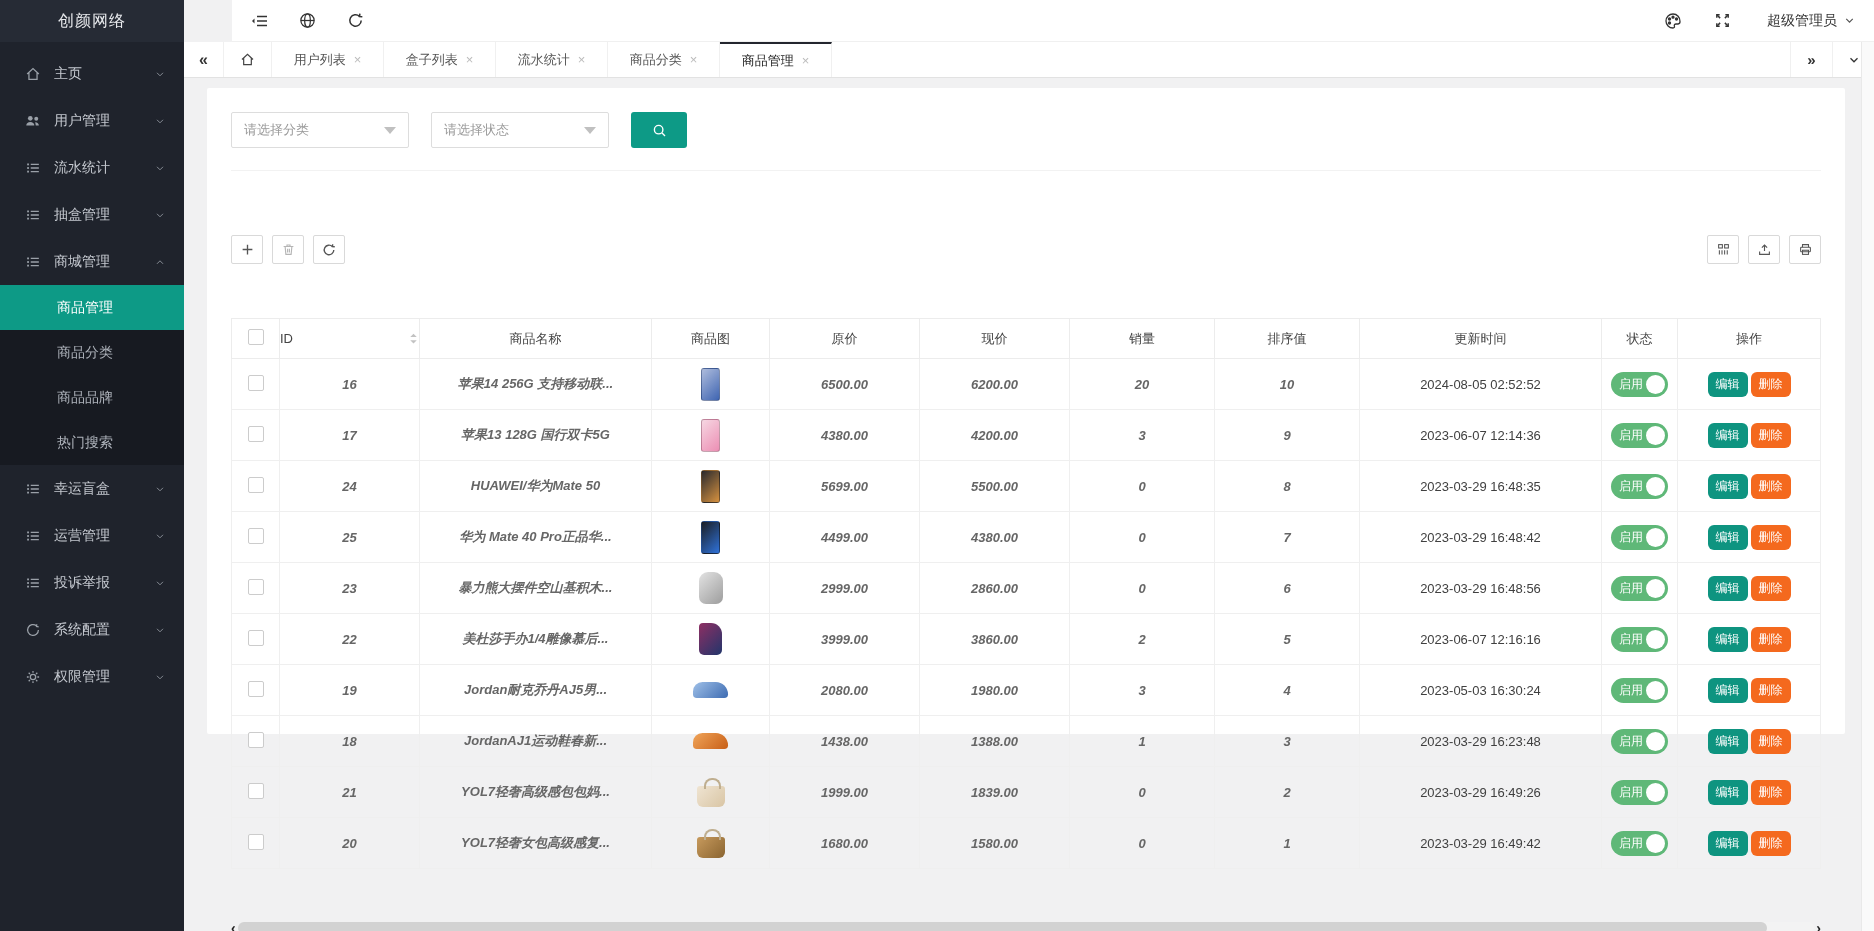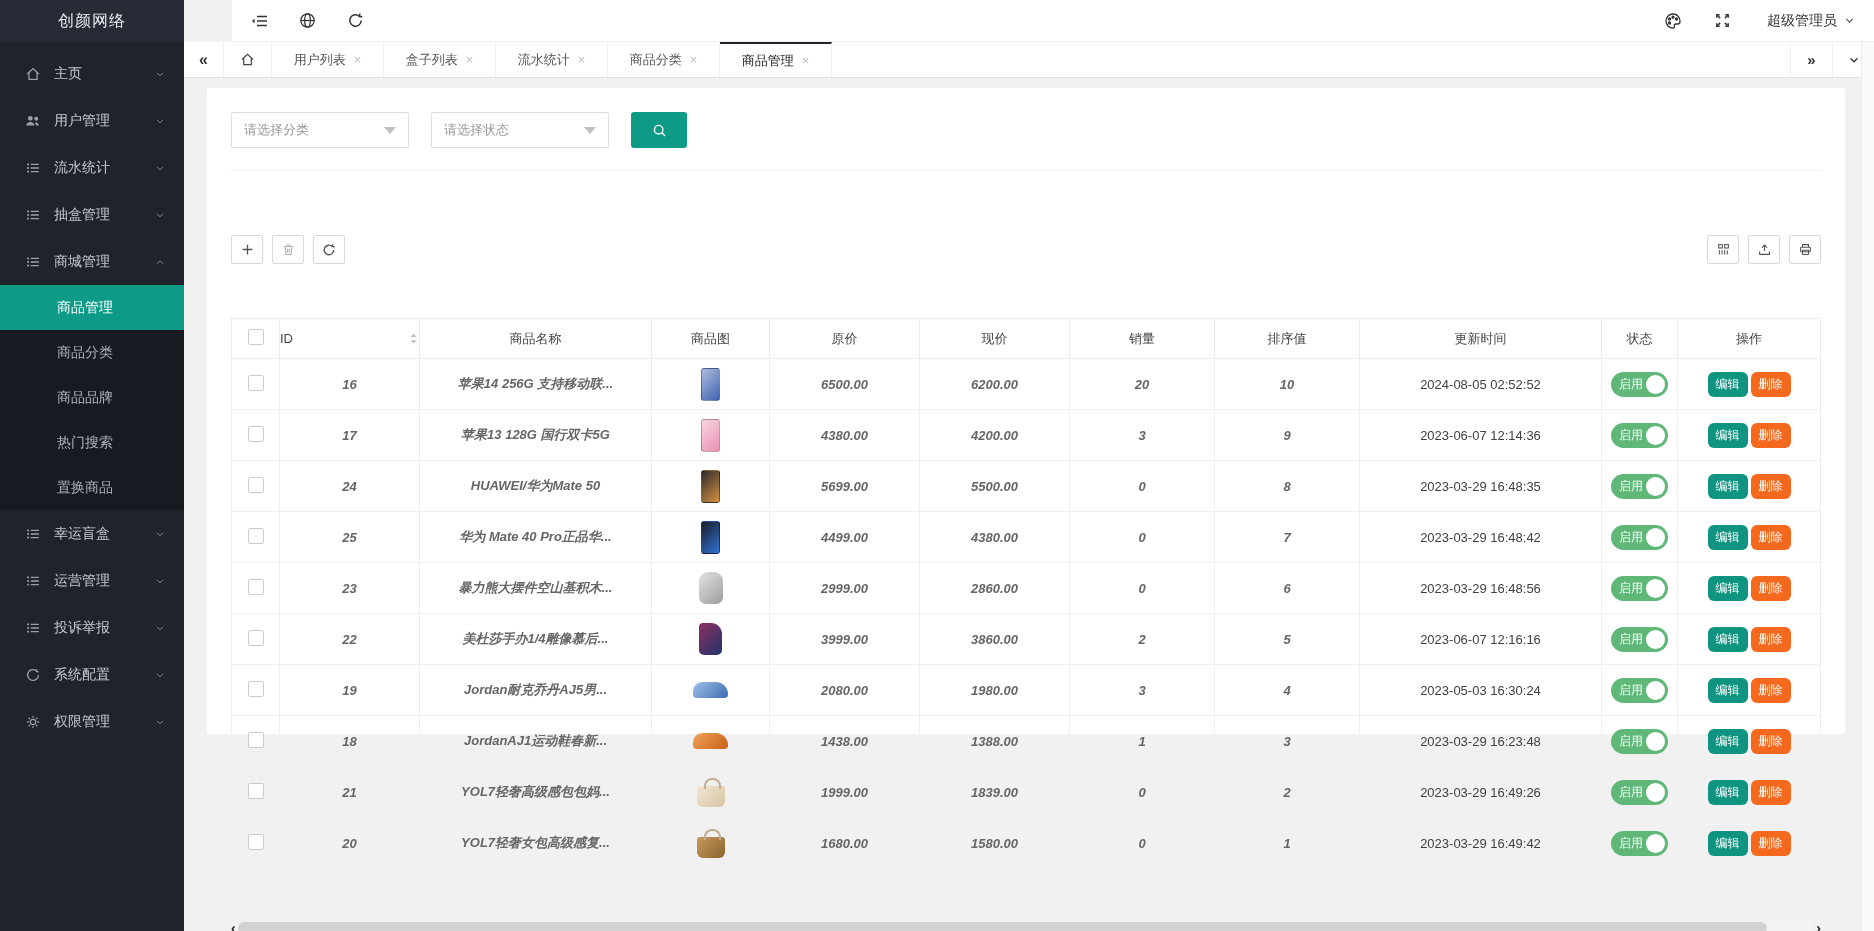--- a/index.html
+++ b/index.html
@@ -189,21 +189,20 @@
               <polyline points="5,13 10,8 15,13"></polyline>
             </svg>
           </span>
       </div>
 
       <div class="submenu">
         <div class="submenu-item active">商品管理</div>
         <div class="submenu-item">商品分类</div>
         <div class="submenu-item">商品品牌</div>
         <div class="submenu-item">热门搜索</div>
-        <div class="submenu-item">置换商品</div>
       </div>
 
       <div class="nav-item">
         <span class="nicon">
             <svg class="icon-svg" width="18" height="18" viewBox="0 0 20 20">
               <path d="M7.5 6h9M7.5 10h9M7.5 14h9" stroke="currentColor" fill="none" stroke-width="1.5"></path>
               <rect x="3.5" y="5" width="2" height="2" fill="currentColor"></rect>
               <rect x="3.5" y="9" width="2" height="2" fill="currentColor"></rect>
               <rect x="3.5" y="13" width="2" height="2" fill="currentColor"></rect>
             </svg>

